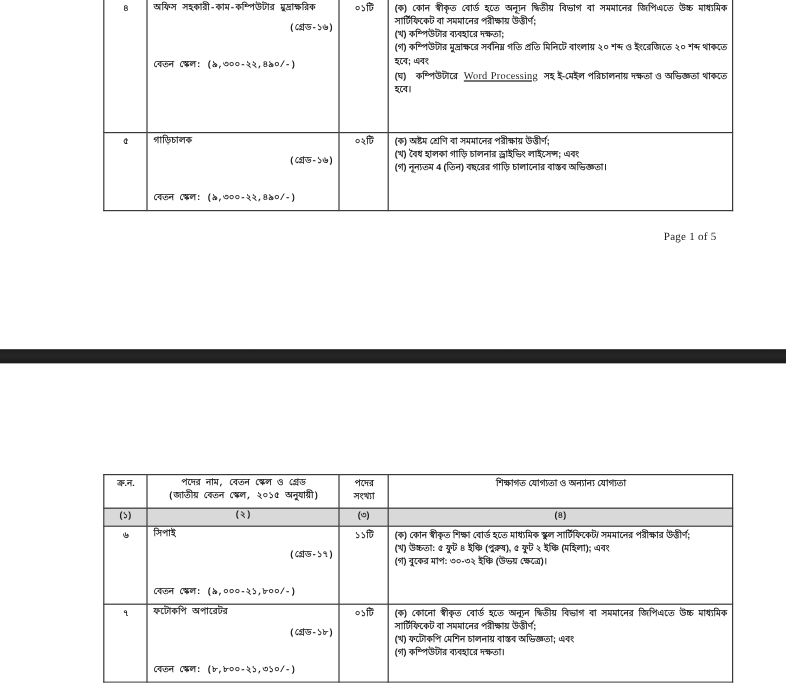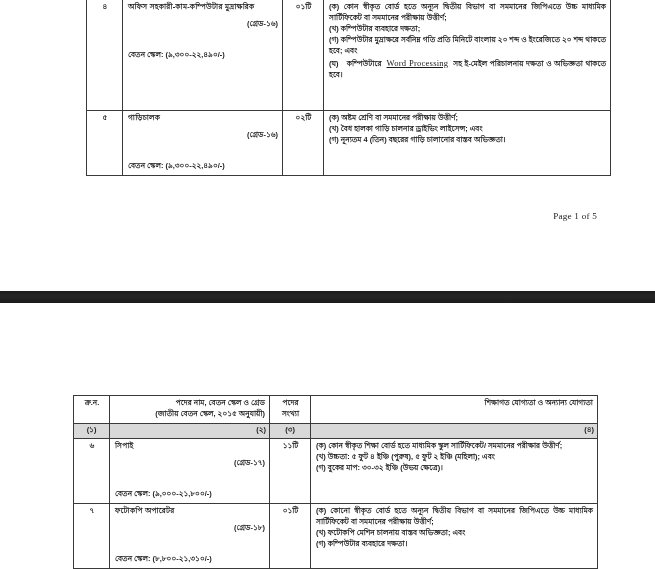--- a/index.html
+++ b/index.html
@@ -41,35 +41,35 @@
     padding: 2px 4px 3px 5px;
     font-size: 7.4px;
     line-height: 1.48;
     font-weight: bold;
     color: #1a1a1a;
     background: transparent;
   }
 
   
   .c-sl   { width: 26px;  text-align: center; vertical-align: middle; }
-  .c-post { width: 150px; }
+  .c-post { width: 150px; font-family: Liberation Mono, monospace; }
   .c-num  { width: 31px;  text-align: center; vertical-align: middle; }
   .c-qual { width: 277px; }
 
   
   #tbl-page1 { left: 86px; top: -1px; width: 485px; }
   #tbl-page1 tr.r-office td { height: 105px; }
   #tbl-page1 tr.r-driver td { height: 50px; }
 
   
-  #tbl-page2 { left: 73px; top: 92px; width: 485px; }
+  #tbl-page2 { left: 86px; top: 92px; width: 485px; }
 
   thead th {
     background: #d9d9d9;
-    text-align: right;
+    text-align: center;
     vertical-align: middle;
     font-weight: bold;
     padding: 2px 3px;
   }
   thead th.hdr-sub {
     background: #d9d9d9;
     padding: 1px 3px 2px;
     font-size: 7.4px;
   }
 
@@ -85,21 +85,21 @@
     font-weight: normal;
     font-size: 8.6px;
     letter-spacing: .2px;
     text-decoration: underline;
   }
   .spread { letter-spacing: 1.6px; }
 
   .page-footer {
     position: absolute;
     right: 58px;
-    top: 211px;
+    top: 192px;
     font-family: "Liberation Serif", "DejaVu Serif", serif;
     font-size: 9.2px;
     color: #222222;
     letter-spacing: .2px;
   }
 </style>
 </head>
 <body>
 
 <div class="page-scan" id="page-one">

